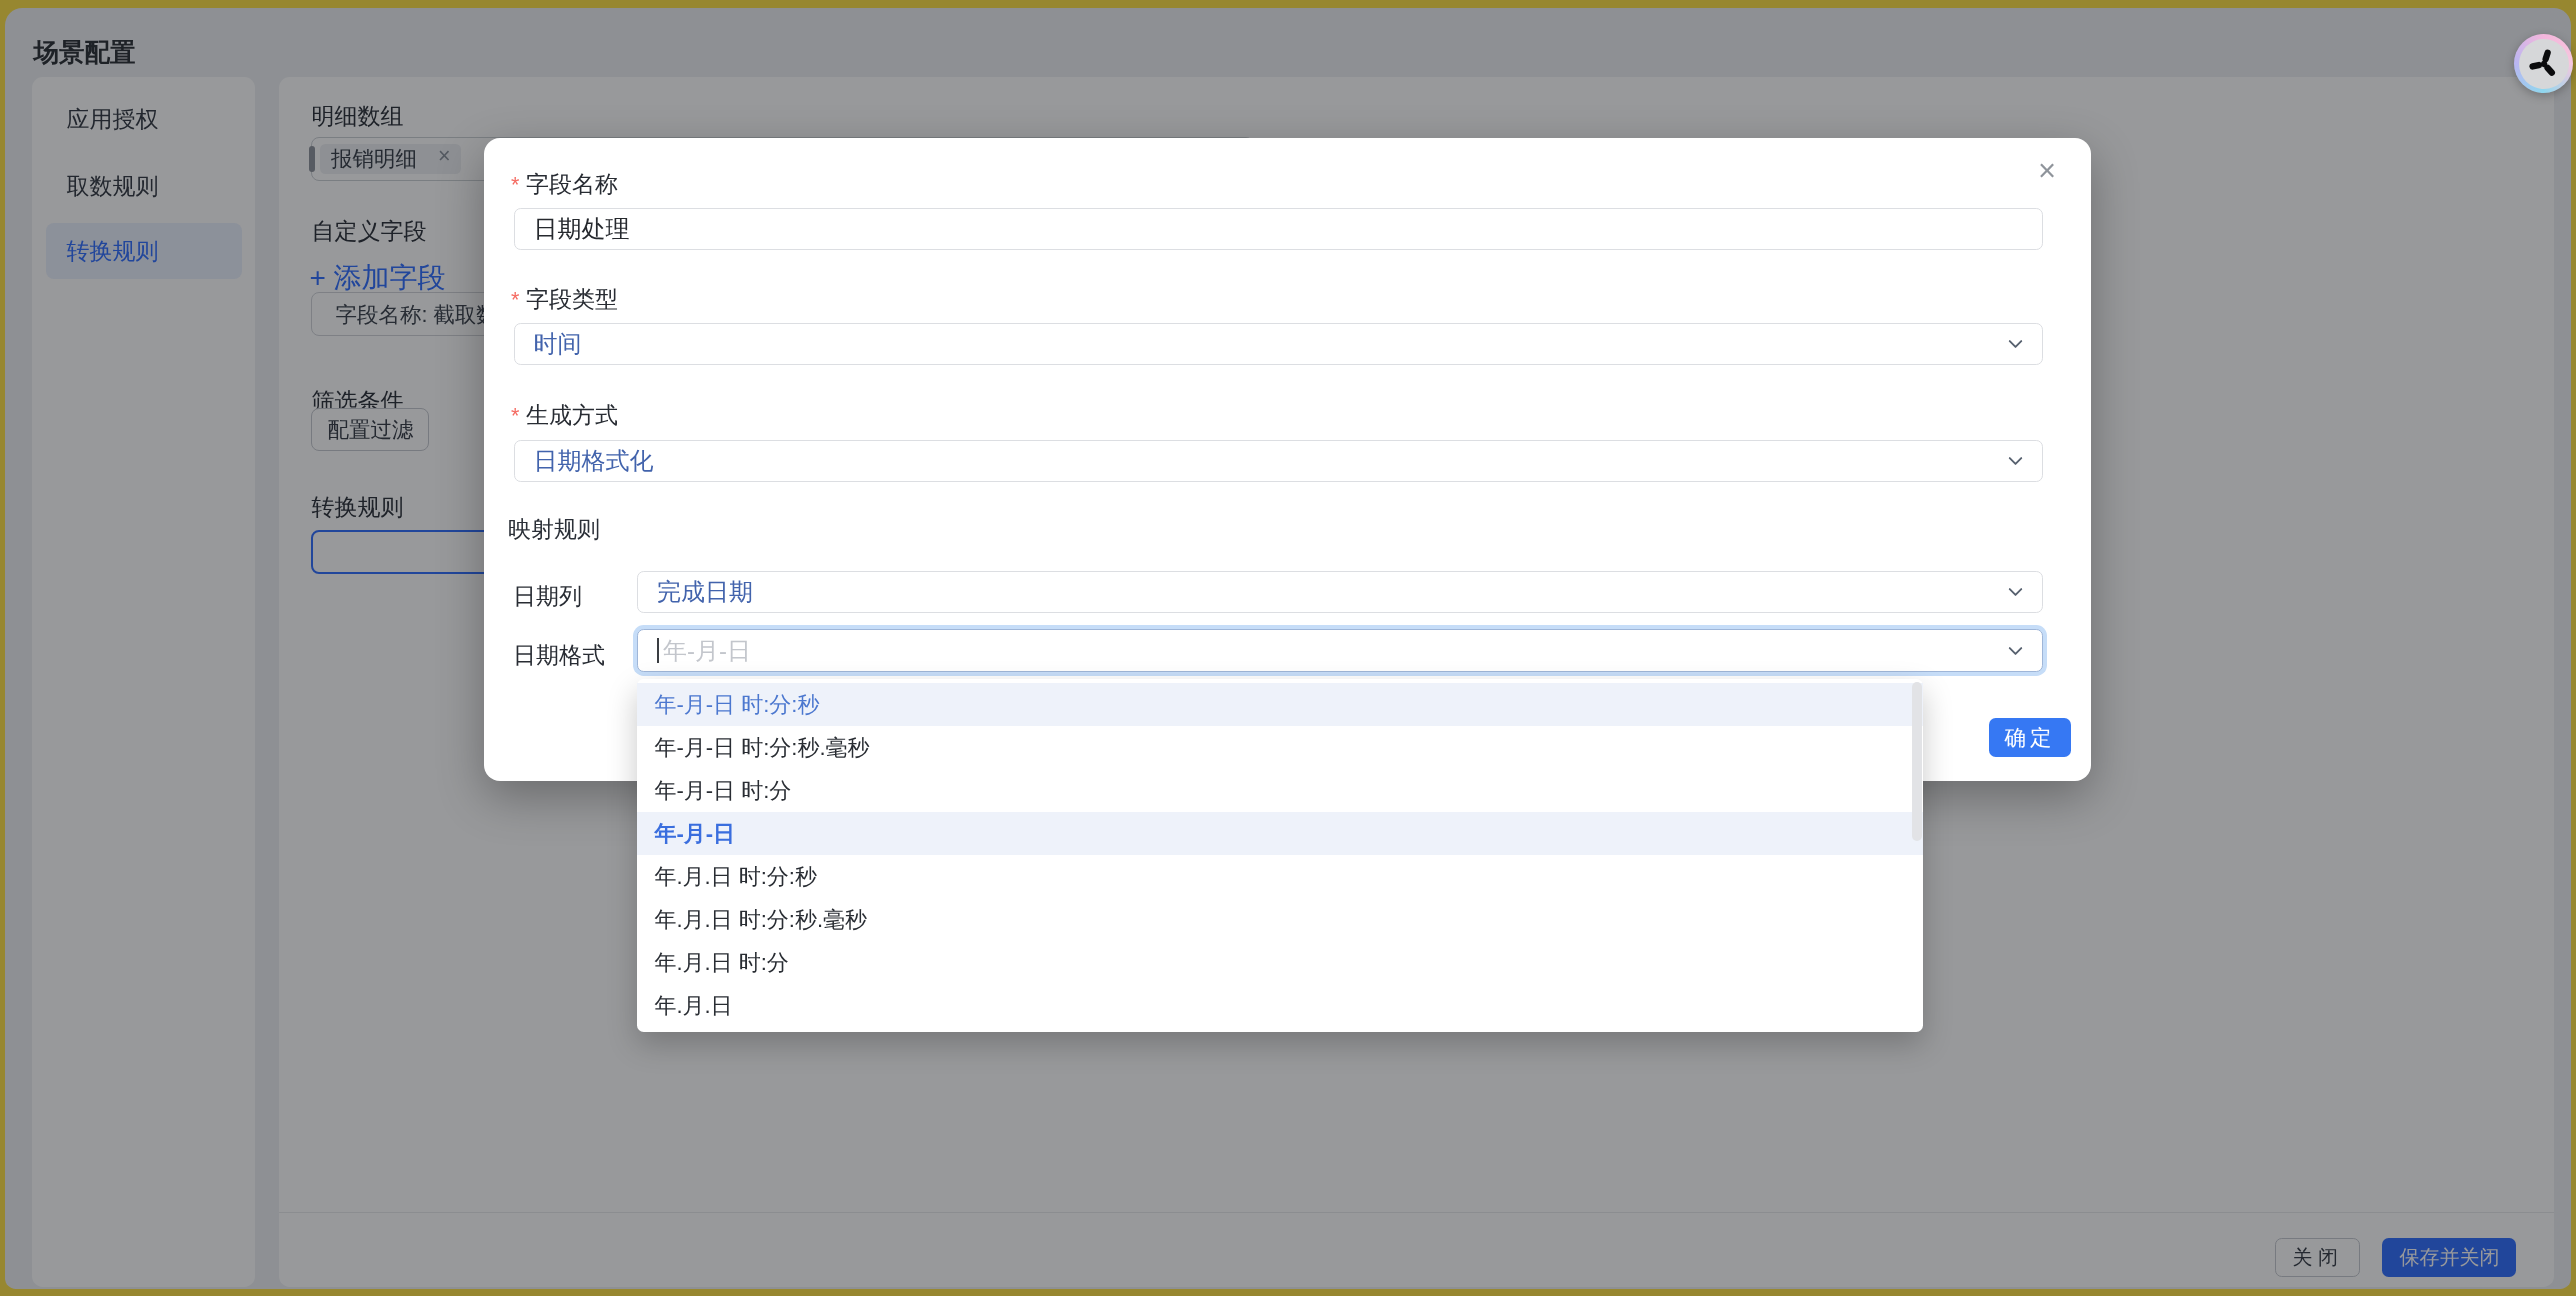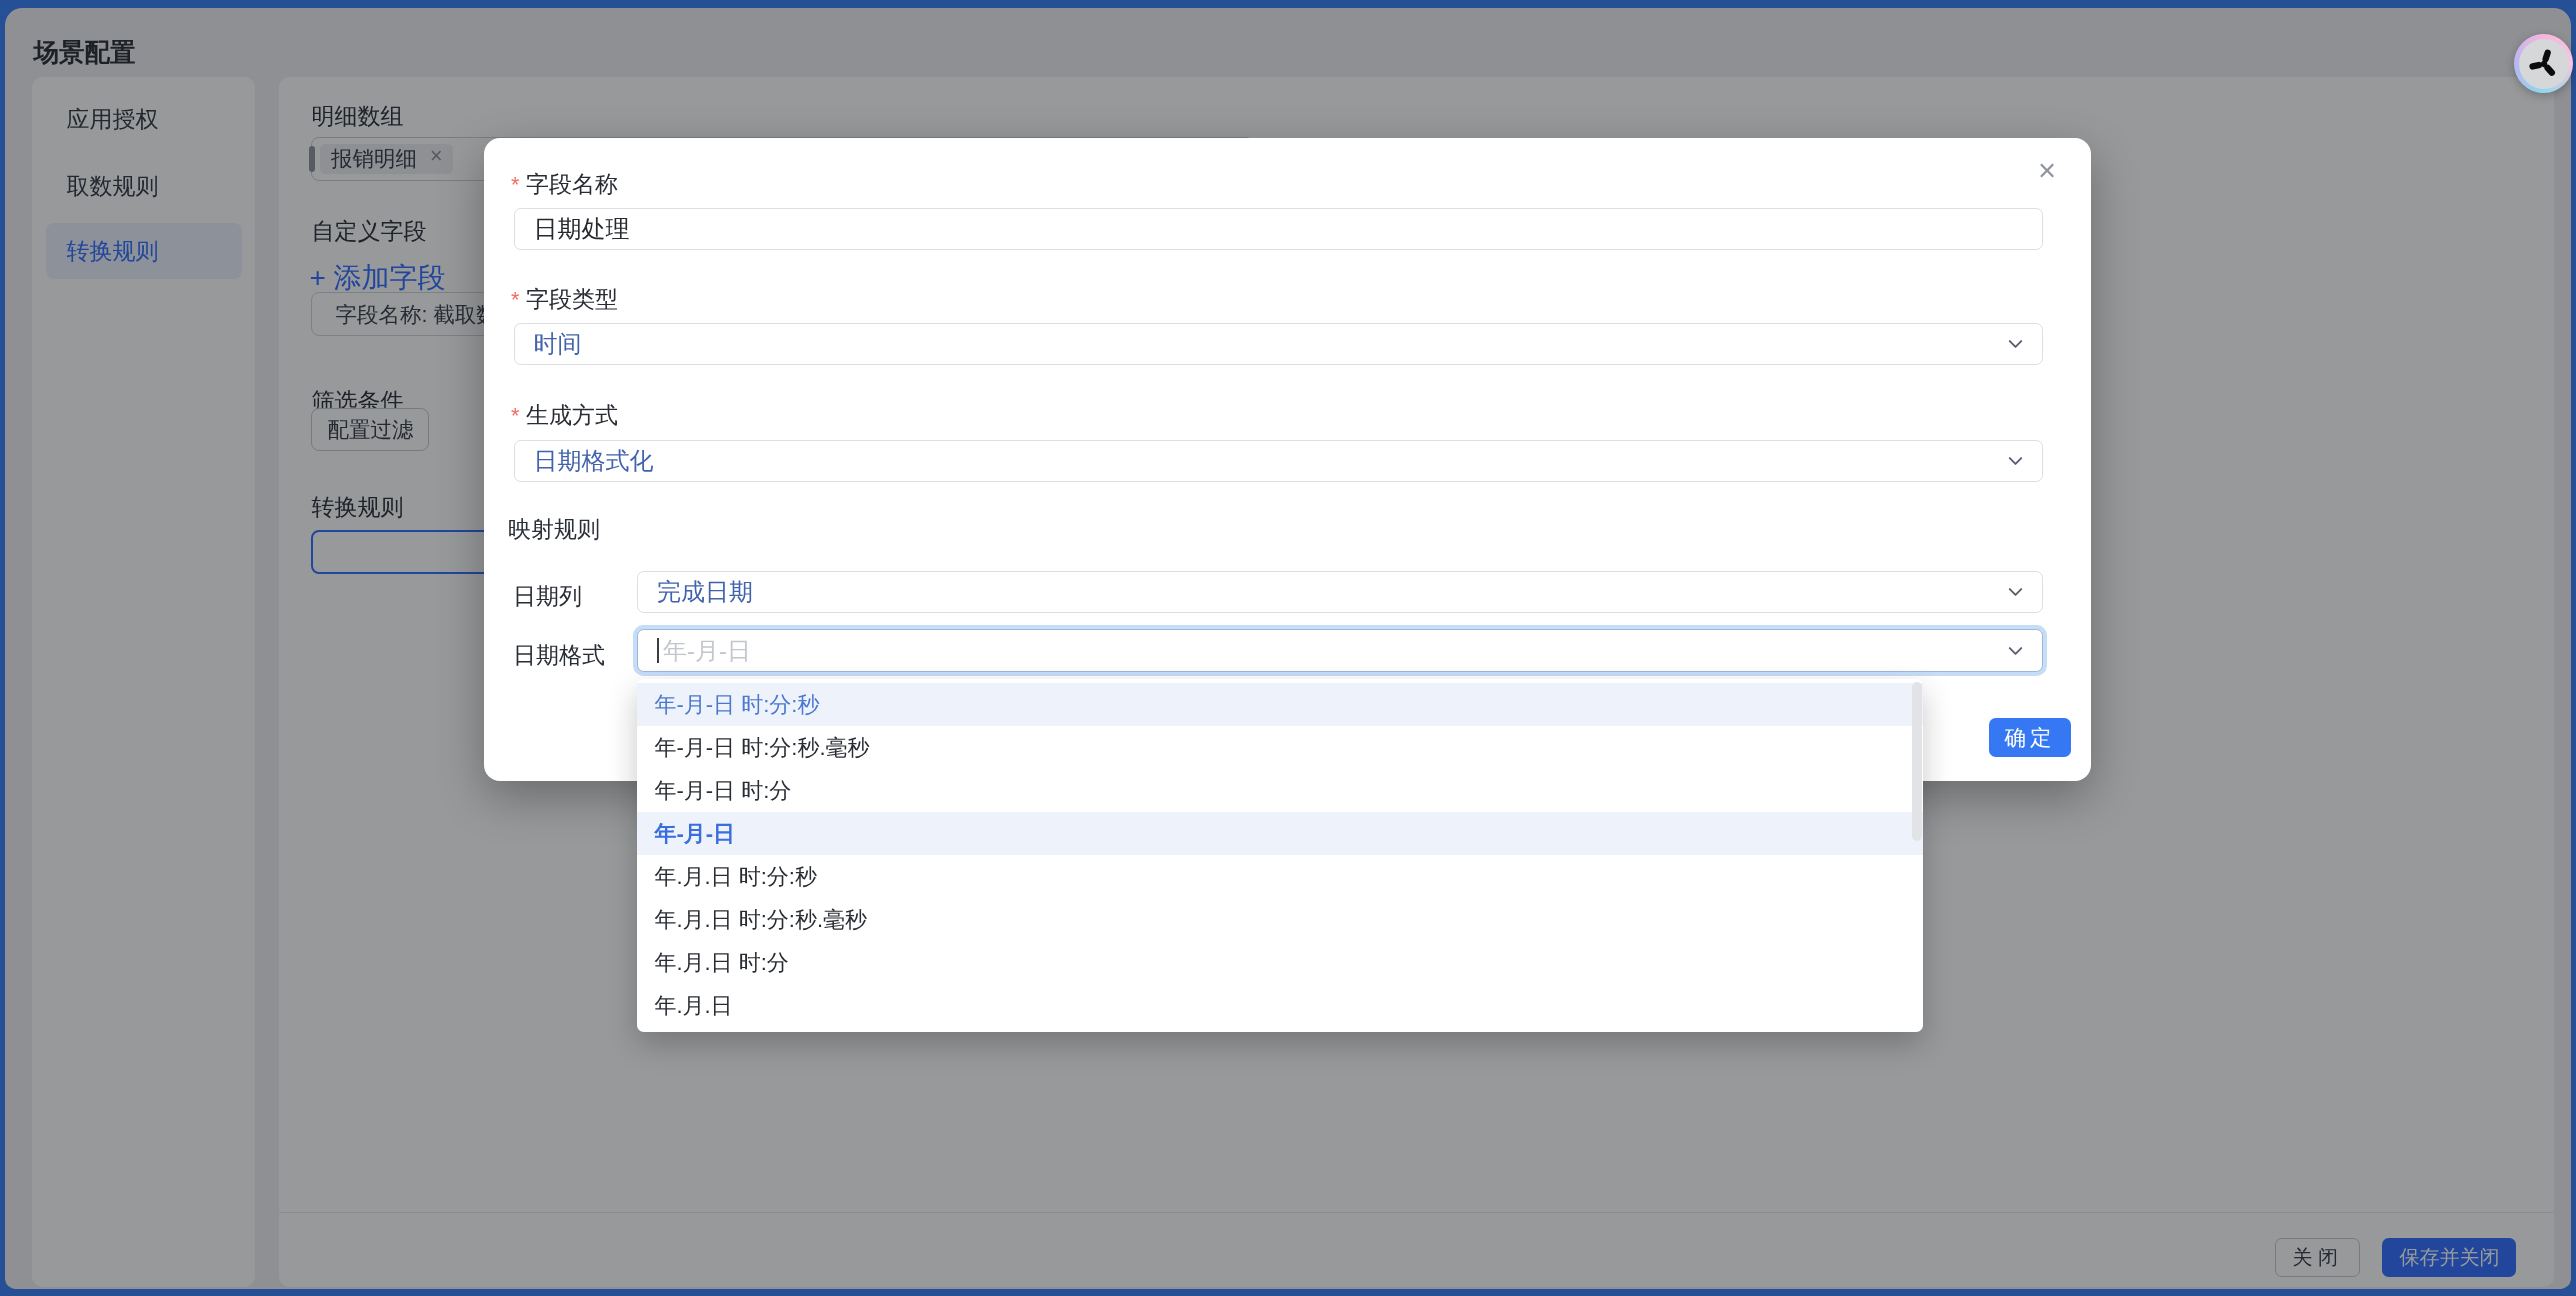--- a/index.html
+++ b/index.html
@@ -1,16 +1,16 @@
 <!DOCTYPE html>
 <html style="font-size:10.7px"><head>
 <meta charset="utf-8">
 <style>
   html,body{margin:0;padding:0;background:#2e2e31;}
-  #screen{position:relative;width:2576px;height:1296px;background:#3b82f6;
+  #screen{position:relative;width:2576px;height:1296px;background:#fde047;
     font-family:"Liberation Sans","DejaVu Sans",sans-serif;overflow:hidden;}
 
   
   .page-card{position:absolute;left:5.4px;top:8px;width:2566px;height:1281px;
     background:#eef0f3;border-radius:17.4px 17.4px 10.7px 10.7px;}
   .page-title{position:absolute;left:28px;top:27px;font-size:25.5px;font-weight:600;color:#2e3238;}
 
   .sidebar-card{position:absolute;left:27px;top:69px;width:223px;height:1210px;background:#ffffff;border-radius:10.7px;}
   .sidebar-item{position:absolute;left:14px;width:196px;height:56px;border-radius:8px;display:flex;align-items:center;
     padding-left:20px;font-size:23px;color:#363c46;box-sizing:border-box;cursor:pointer;}
@@ -20,21 +20,21 @@
   .main-card{position:absolute;left:274px;top:69px;width:2275px;height:1210px;background:#ffffff;border-radius:10.7px;}
   .m-label{position:absolute;font-size:23px;color:#2e333b;white-space:nowrap;}
   .lbl-detail{left:32px;top:23.5px;}
   .lbl-custom{left:32px;top:139px;}
   .lbl-filter{left:32px;top:309px;}
   .lbl-transform{left:32px;top:415px;}
 
   .msbox{position:absolute;left:32px;top:60px;width:943px;height:44px;border:1.3px solid #ccd0d5;border-radius:8px;background:#fff;box-sizing:border-box;}
   .msbox .handle{position:absolute;left:-3.4px;top:8px;width:6px;height:25.5px;background:#8f959d;border-radius:3.4px;}
   .tag{position:absolute;left:8px;top:6px;height:29.5px;background:#eef0f3;border-radius:5.4px;display:flex;
-    padding:0 10.7px;font-size:21.5px;color:#3a414b;gap:13px;white-space:nowrap;}
+    padding:0 10.7px;font-size:21.5px;color:#3a414b;gap:21px;white-space:nowrap;}
   .tag .x{color:#8b929b;font-size:21.5px;cursor:pointer;}
 
   .add-link{position:absolute;left:30px;top:182px;font-size:28px;color:#3370ff;cursor:pointer;white-space:nowrap;}
 
   .summary-box{position:absolute;left:32px;top:215px;width:943px;height:44px;border:1.3px solid #d2d5da;border-radius:8px;
     background:#fff;box-sizing:border-box;display:flex;align-items:center;padding-left:23px;font-size:21.5px;color:#3f4650;
     white-space:nowrap;overflow:hidden;}
 
   .btn-outline{display:flex;align-items:center;justify-content:center;border:1.3px solid #c7cad0;border-radius:8px;
     background:#fff;color:#393f49;box-sizing:border-box;cursor:pointer;}

